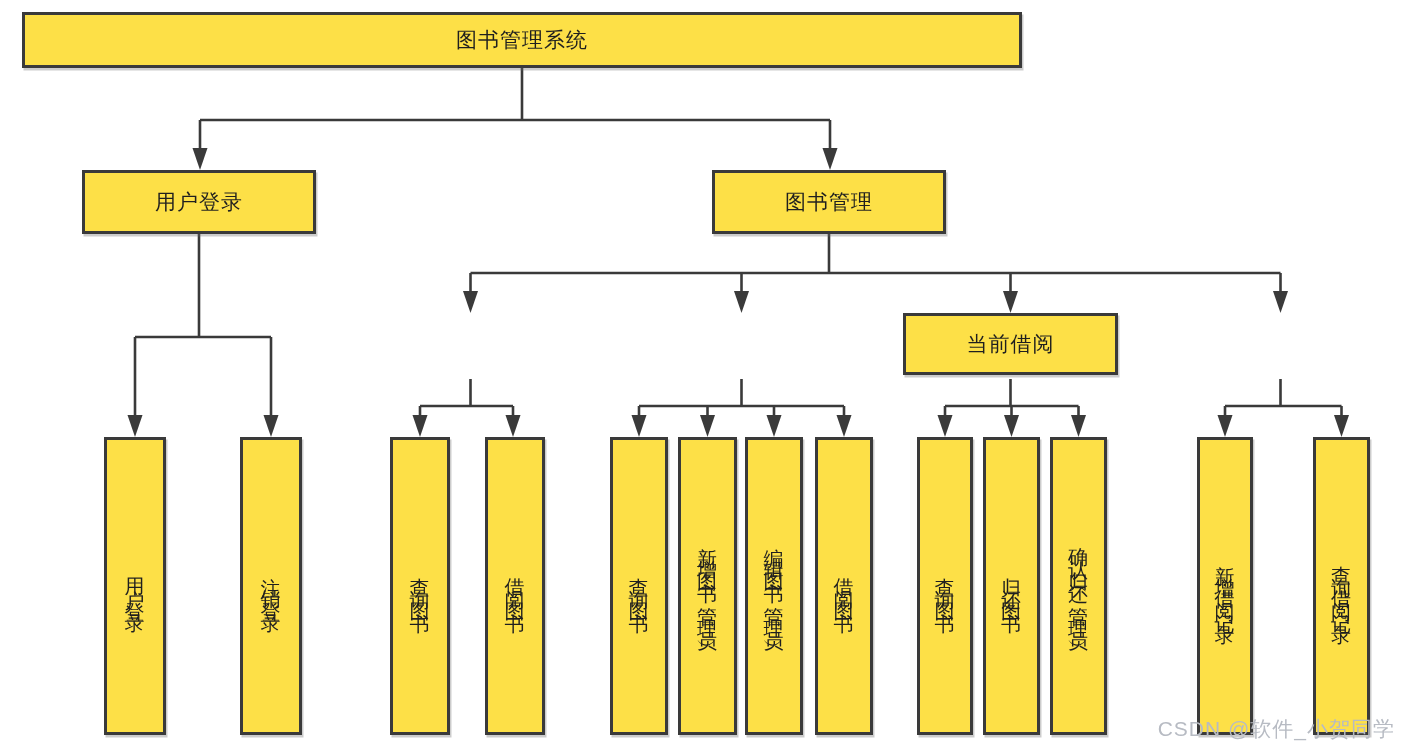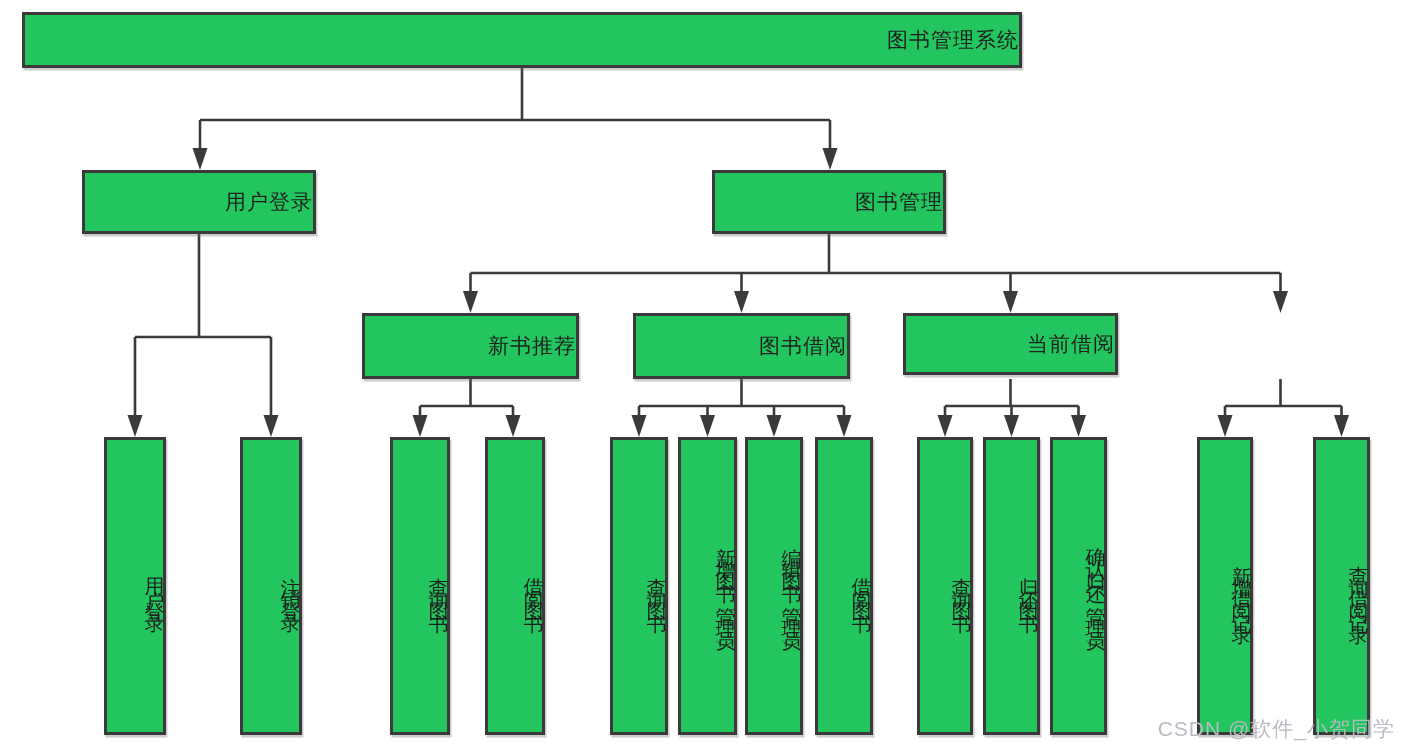--- a/index.html
+++ b/index.html
@@ -24,28 +24,27 @@
     stroke-width: 2.6;
     fill: none;
   }
   .connectors polygon {
     fill: var(--line, #3a3a3a);
     stroke: none;
   }
 
   .node {
     position: absolute;
-    background: #22c55e;
+    background: #fde047;
     border: 3px solid var(--border, #3a3a3a);
     display: flex;
     align-items: center;
-    justify-content: flex-end;
+    justify-content: center;
     color: var(--text, #1f1f1f);
     box-shadow: 1.5px 2.5px 0 rgba(110,110,110,0.35);
-    font-family: Liberation Mono, monospace;
   }
   .hbox { font-size: 21px; letter-spacing: 1px; }
   .vbox span {
     writing-mode: vertical-rl;
     text-orientation: mixed;
     font-size: 20px;
     line-height: 1;
     letter-spacing: 12px;
     white-space: nowrap;
   }
@@ -128,26 +127,20 @@
     <span>图书管理系统</span>
   </div>
 
   <div class="node hbox" style="left:82px; top:170px; width:234px; height:64px;">
     <span>用户登录</span>
   </div>
   <div class="node hbox" style="left:712px; top:170px; width:234px; height:64px;">
     <span>图书管理</span>
   </div>
 
-  <div class="node hbox" style="left:362px; top:313px; width:217px; height:66px;">
-    <span>新书推荐</span>
-  </div>
-  <div class="node hbox" style="left:633px; top:313px; width:217px; height:66px;">
-    <span>图书借阅</span>
-  </div>
   <div class="node hbox" style="left:903px; top:313px; width:215px; height:62px;">
     <span>当前借阅</span>
   </div>
 
   <div class="node vbox" style="left:104px; top:437px; width:62px; height:298px;">
     <span>用户登录</span>
   </div>
   <div class="node vbox" style="left:240px; top:437px; width:62px; height:298px;">
     <span>注销登录</span>
   </div>

